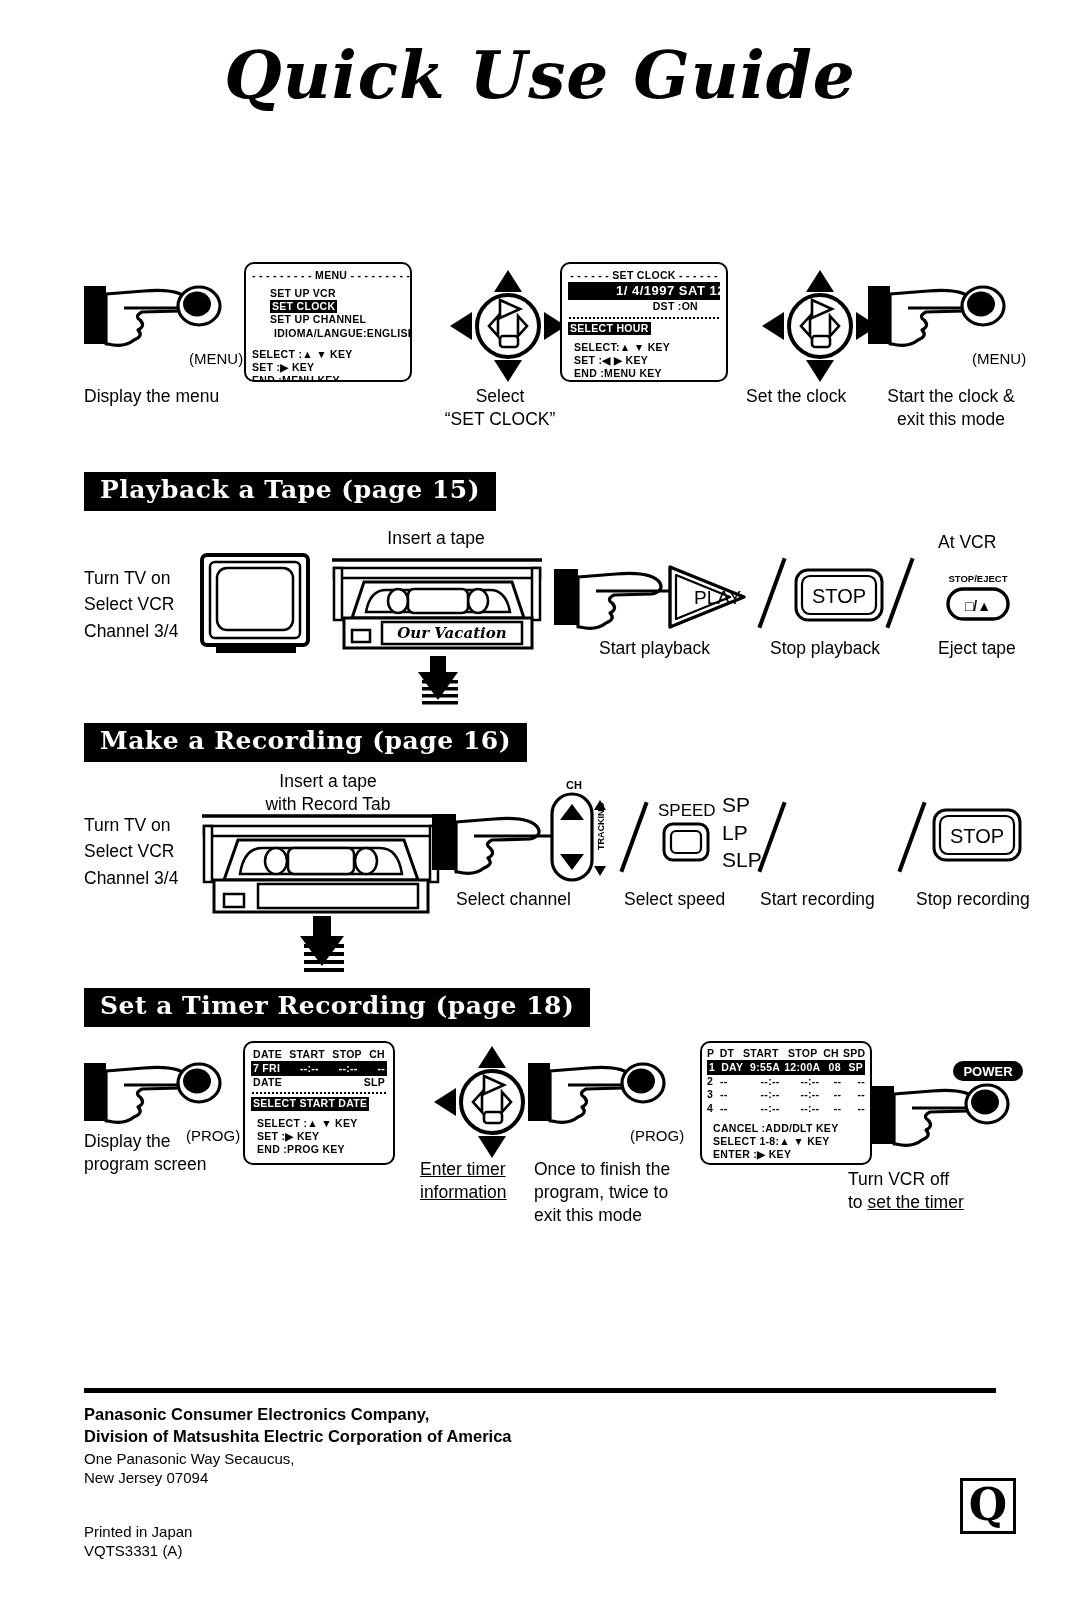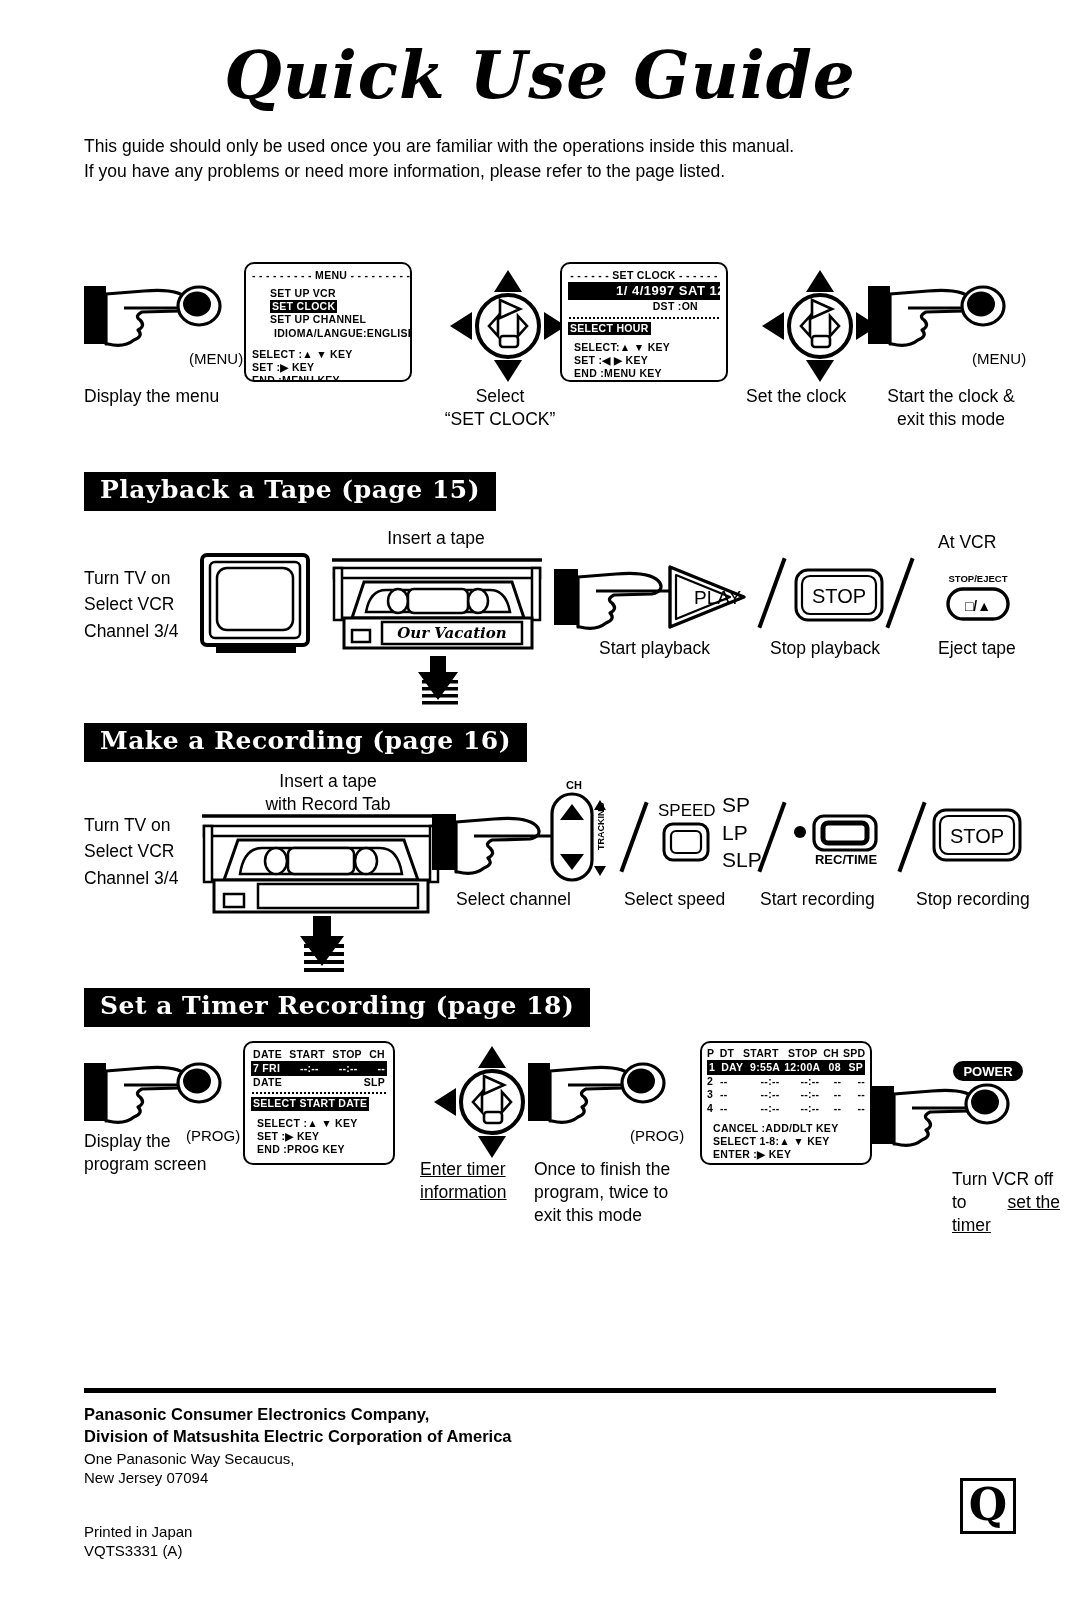--- a/index.html
+++ b/index.html
@@ -93,32 +93,28 @@
   .f-norm { font-size: 15px; line-height: 1.35; }
   .q-badge {
     position: absolute; left: 960px; top: 1478px;
     width: 56px; height: 56px; border: 3px solid #000;
     box-sizing: border-box;
     font-family: "DejaVu Serif", serif;
     font-weight: bold; font-size: 44px;
     text-align: center; line-height: 48px;
   }
   svg { display: block; overflow: visible; }
-  .u { text-decoration: underline; margin-left: 36px; }
+  .u { text-decoration: underline; }
 </style>
 </head>
 <body>
 
 <div class="page">
 
   <div class="doc-title">Quick Use Guide</div>
-  <div class="intro">
-    <div>This guide should only be used once you are familiar with the operations inside this manual.</div>
-    <div>If you have any problems or need more information, please refer to the page listed.</div>
-  </div>
 
 
   <div class="remote-hand" style="left:84px; top:278px;">
     <svg width="150" height="80" viewBox="0 0 150 80">
       <rect x="0" y="8" width="22" height="58" fill="#000"></rect>
       <path d="M22 16 L60 13 Q96 10 104 22 Q108 30 96 33 L58 34 Q50 38 56 42 Q62 48 54 52 Q60 58 50 62 Q40 70 24 66 L22 66 Z" fill="#fff" stroke="#000" stroke-width="3.2" stroke-linejoin="round"></path>
       <path d="M40 30 L100 30" stroke="#000" stroke-width="3.2" fill="none"></path>
       <ellipse cx="115" cy="28" rx="21" ry="19" fill="#fff" stroke="#000" stroke-width="3.2"></ellipse>
       <ellipse cx="113" cy="26" rx="14" ry="12.5" fill="#000"></ellipse>
     </svg>
@@ -346,28 +342,20 @@
     </svg>
   </div>
   <div style="position:absolute; left:722px; top:791px; font-size:21px; line-height:1.32;">
     <div>SP</div>
     <div>LP</div>
     <div>SLP</div>
   </div>
 
   <div class="slash" style="left:770px; top:800px;"></div>
 
-  <div style="position:absolute; left:790px; top:806px;">
-    <svg width="116" height="62" viewBox="0 0 116 62">
-      <circle cx="10" cy="26" r="6" fill="#000"></circle>
-      <rect x="24" y="10" width="62" height="34" rx="10" fill="#fff" stroke="#000" stroke-width="3.2"></rect>
-      <rect x="33" y="17" width="44" height="20" rx="5" fill="#fff" stroke="#000" stroke-width="5"></rect>
-      <text x="56" y="58" font-family="Liberation Sans, sans-serif" font-weight="bold" font-size="13" text-anchor="middle" fill="#000">REC/TIME</text>
-    </svg>
-  </div>
 
   <div class="slash" style="left:910px; top:800px;"></div>
 
   <div style="position:absolute; left:932px; top:808px;">
     <svg width="90" height="54" viewBox="0 0 90 54">
       <rect x="2" y="2" width="86" height="50" rx="12" fill="#fff" stroke="#000" stroke-width="3"></rect>
       <rect x="8" y="8" width="74" height="38" rx="8" fill="#fff" stroke="#000" stroke-width="2.2"></rect>
       <text x="45" y="35" font-family="Liberation Sans, sans-serif" font-size="20" text-anchor="middle" fill="#000">STOP</text>
     </svg>
   </div>
@@ -512,21 +500,21 @@
   </div>
   <div class="cap" style="position:absolute; left:420px; top:1158px; line-height:1.32;text-decoration:underline;">
     <div>Enter timer</div>
     <div>information</div>
   </div>
   <div class="cap" style="position:absolute; left:534px; top:1158px; line-height:1.32;">
     <div>Once to finish the</div>
     <div>program, twice to</div>
     <div>exit this mode</div>
   </div>
-  <div class="cap" style="position:absolute; left:952px; top:1168px; line-height:1.32;">
+  <div class="cap" style="position:absolute; left:848px; top:1168px; line-height:1.32;">
     <div>Turn VCR off</div>
     <div>
       <span>to </span><span class="u">set the timer</span>
     </div>
   </div>
 
   <div class="footer-rule"></div>
   <div class="footer-txt f-bold" style="top:1403px;">Panasonic Consumer Electronics Company,</div>
   <div class="footer-txt f-bold" style="top:1425px;">Division of Matsushita Electric Corporation of America</div>
   <div class="footer-txt f-norm" style="top:1449px;">One Panasonic Way Secaucus,</div>

